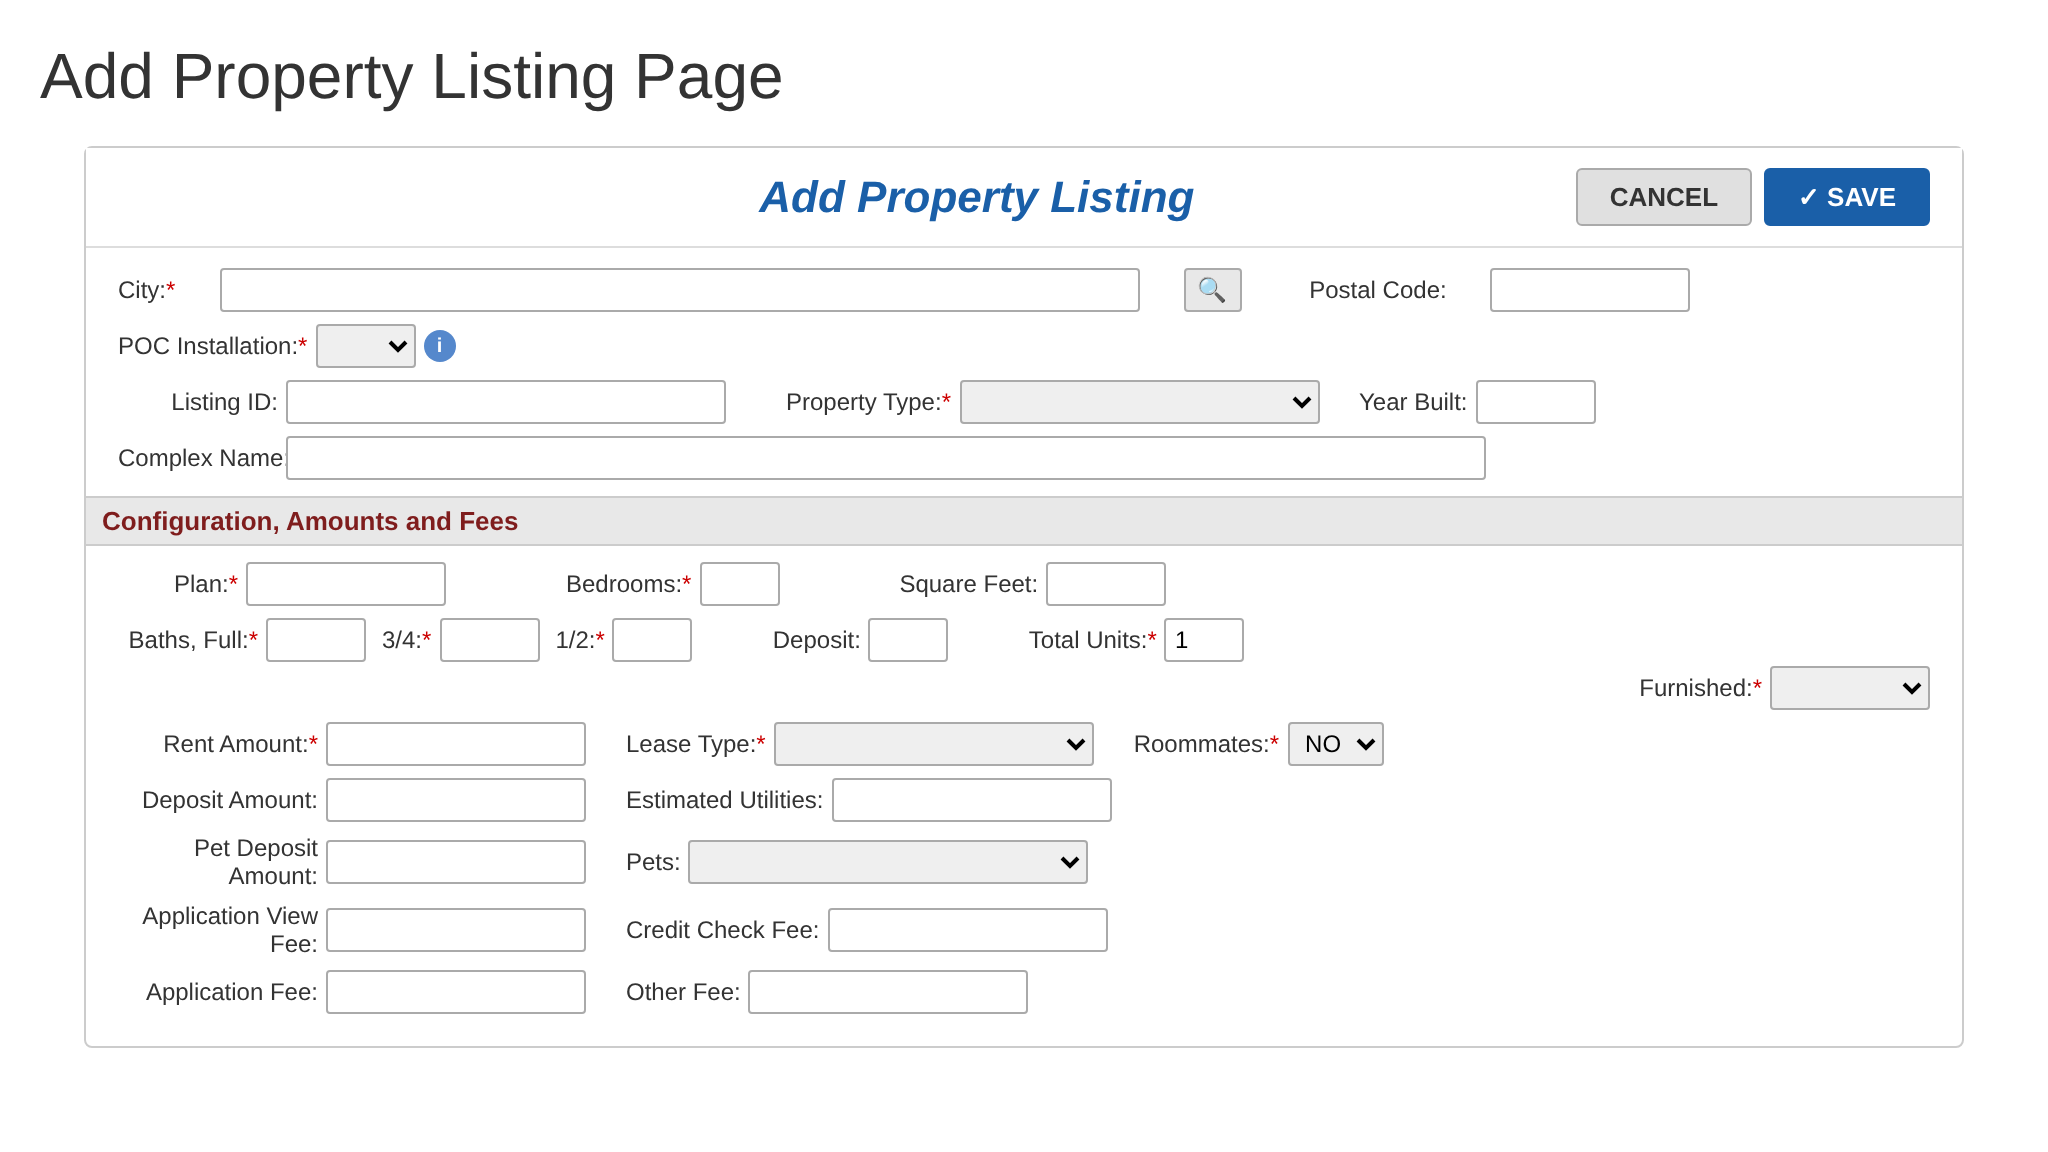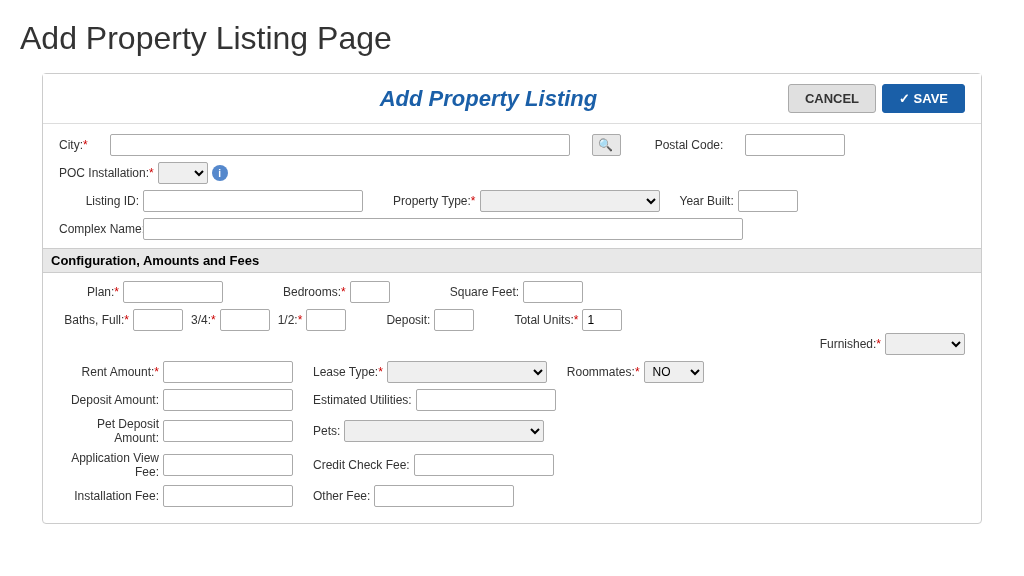--- a/index.html
+++ b/index.html
@@ -124,37 +124,37 @@
       align-items: center;
       margin-bottom: 6px;
     }
     .section-header {
       background: #e8e8e8;
       border-top: 1px solid #ccc;
       border-bottom: 1px solid #ccc;
       padding: 4px 8px;
       font-size: 13px;
       font-weight: bold;
-      color: #000000;
+      color: #7f1d1d;
       margin: 8px -16px 8px -16px;
     }
     .required { color: #c00; }
     .total-units-input { width: 40px; }
     .address-input { width: 480px; }
     .community-input { width: 600px; }
     .complex-input { width: 600px; }
     .plan-input { width: 100px; }
     .beds-input { width: 40px; }
     .sqft-input { width: 60px; }
     .stories-input { width: 40px; }
     .bath-full-input { width: 50px; }
     .rent-input { width: 130px; }
     .lease-select { width: 160px; }
     .pets-select { width: 200px; }
-    .roommates-select { width: 60px; }
+    .roommates-select { width: 48px; }
     .fee-input { width: 140px; }
     .furnished-select { width: 80px; }
   </style>
 </head>
 <body>
 
 <h1 class="page-title">Add Property Listing Page</h1>
 
 <div class="form-container">
 
@@ -265,20 +265,20 @@
     </div>
 
     <div class="row3">
       <span class="label" style="width:100px;text-align:right;margin-right:4px;">Application View<br>Fee:</span>
       <input type="text" class="rent-input" style="">
       <span class="label" style="margin-left:20px;margin-right:4px;">Credit Check Fee:</span>
       <input type="text" class="fee-input" style="">
     </div>
 
     <div class="row3">
-      <span class="label" style="width:100px;text-align:right;margin-right:4px;">Installation Fee:</span>
+      <span class="label" style="width:100px;text-align:right;margin-right:4px;">Application Fee:</span>
       <input type="text" class="rent-input" style="">
       <span class="label" style="margin-left:20px;margin-right:4px;">Other Fee:</span>
       <input type="text" class="fee-input" style="">
     </div>
 
   </div>
 </div>
 
 </body></html>

